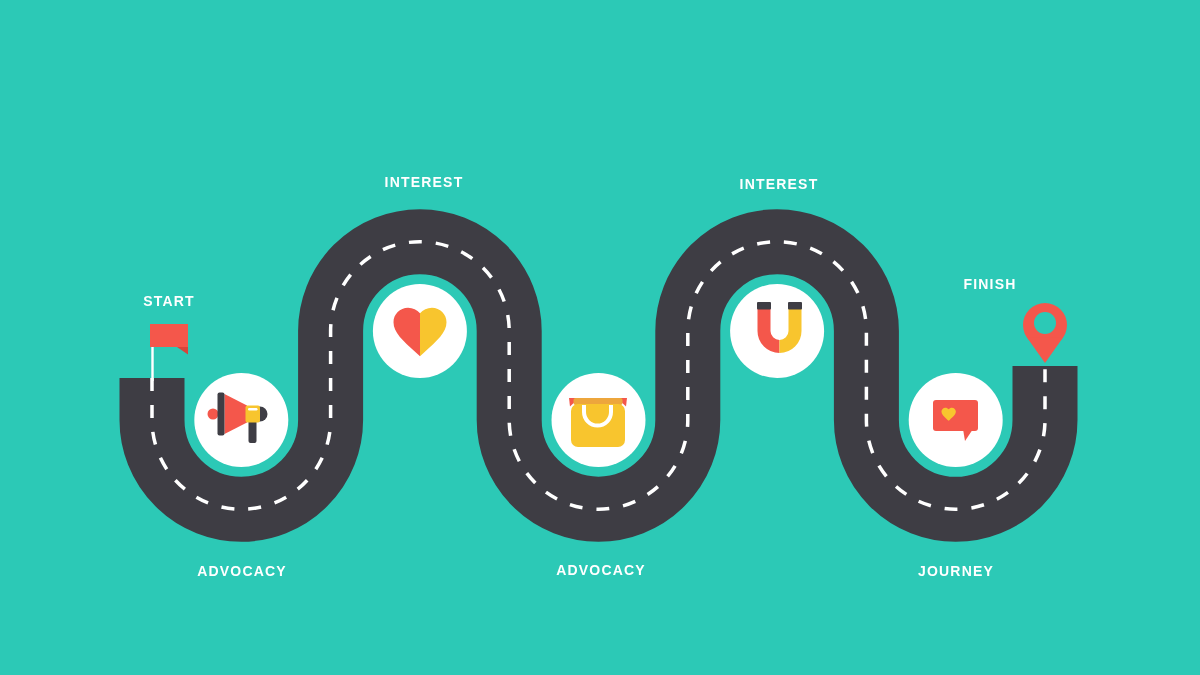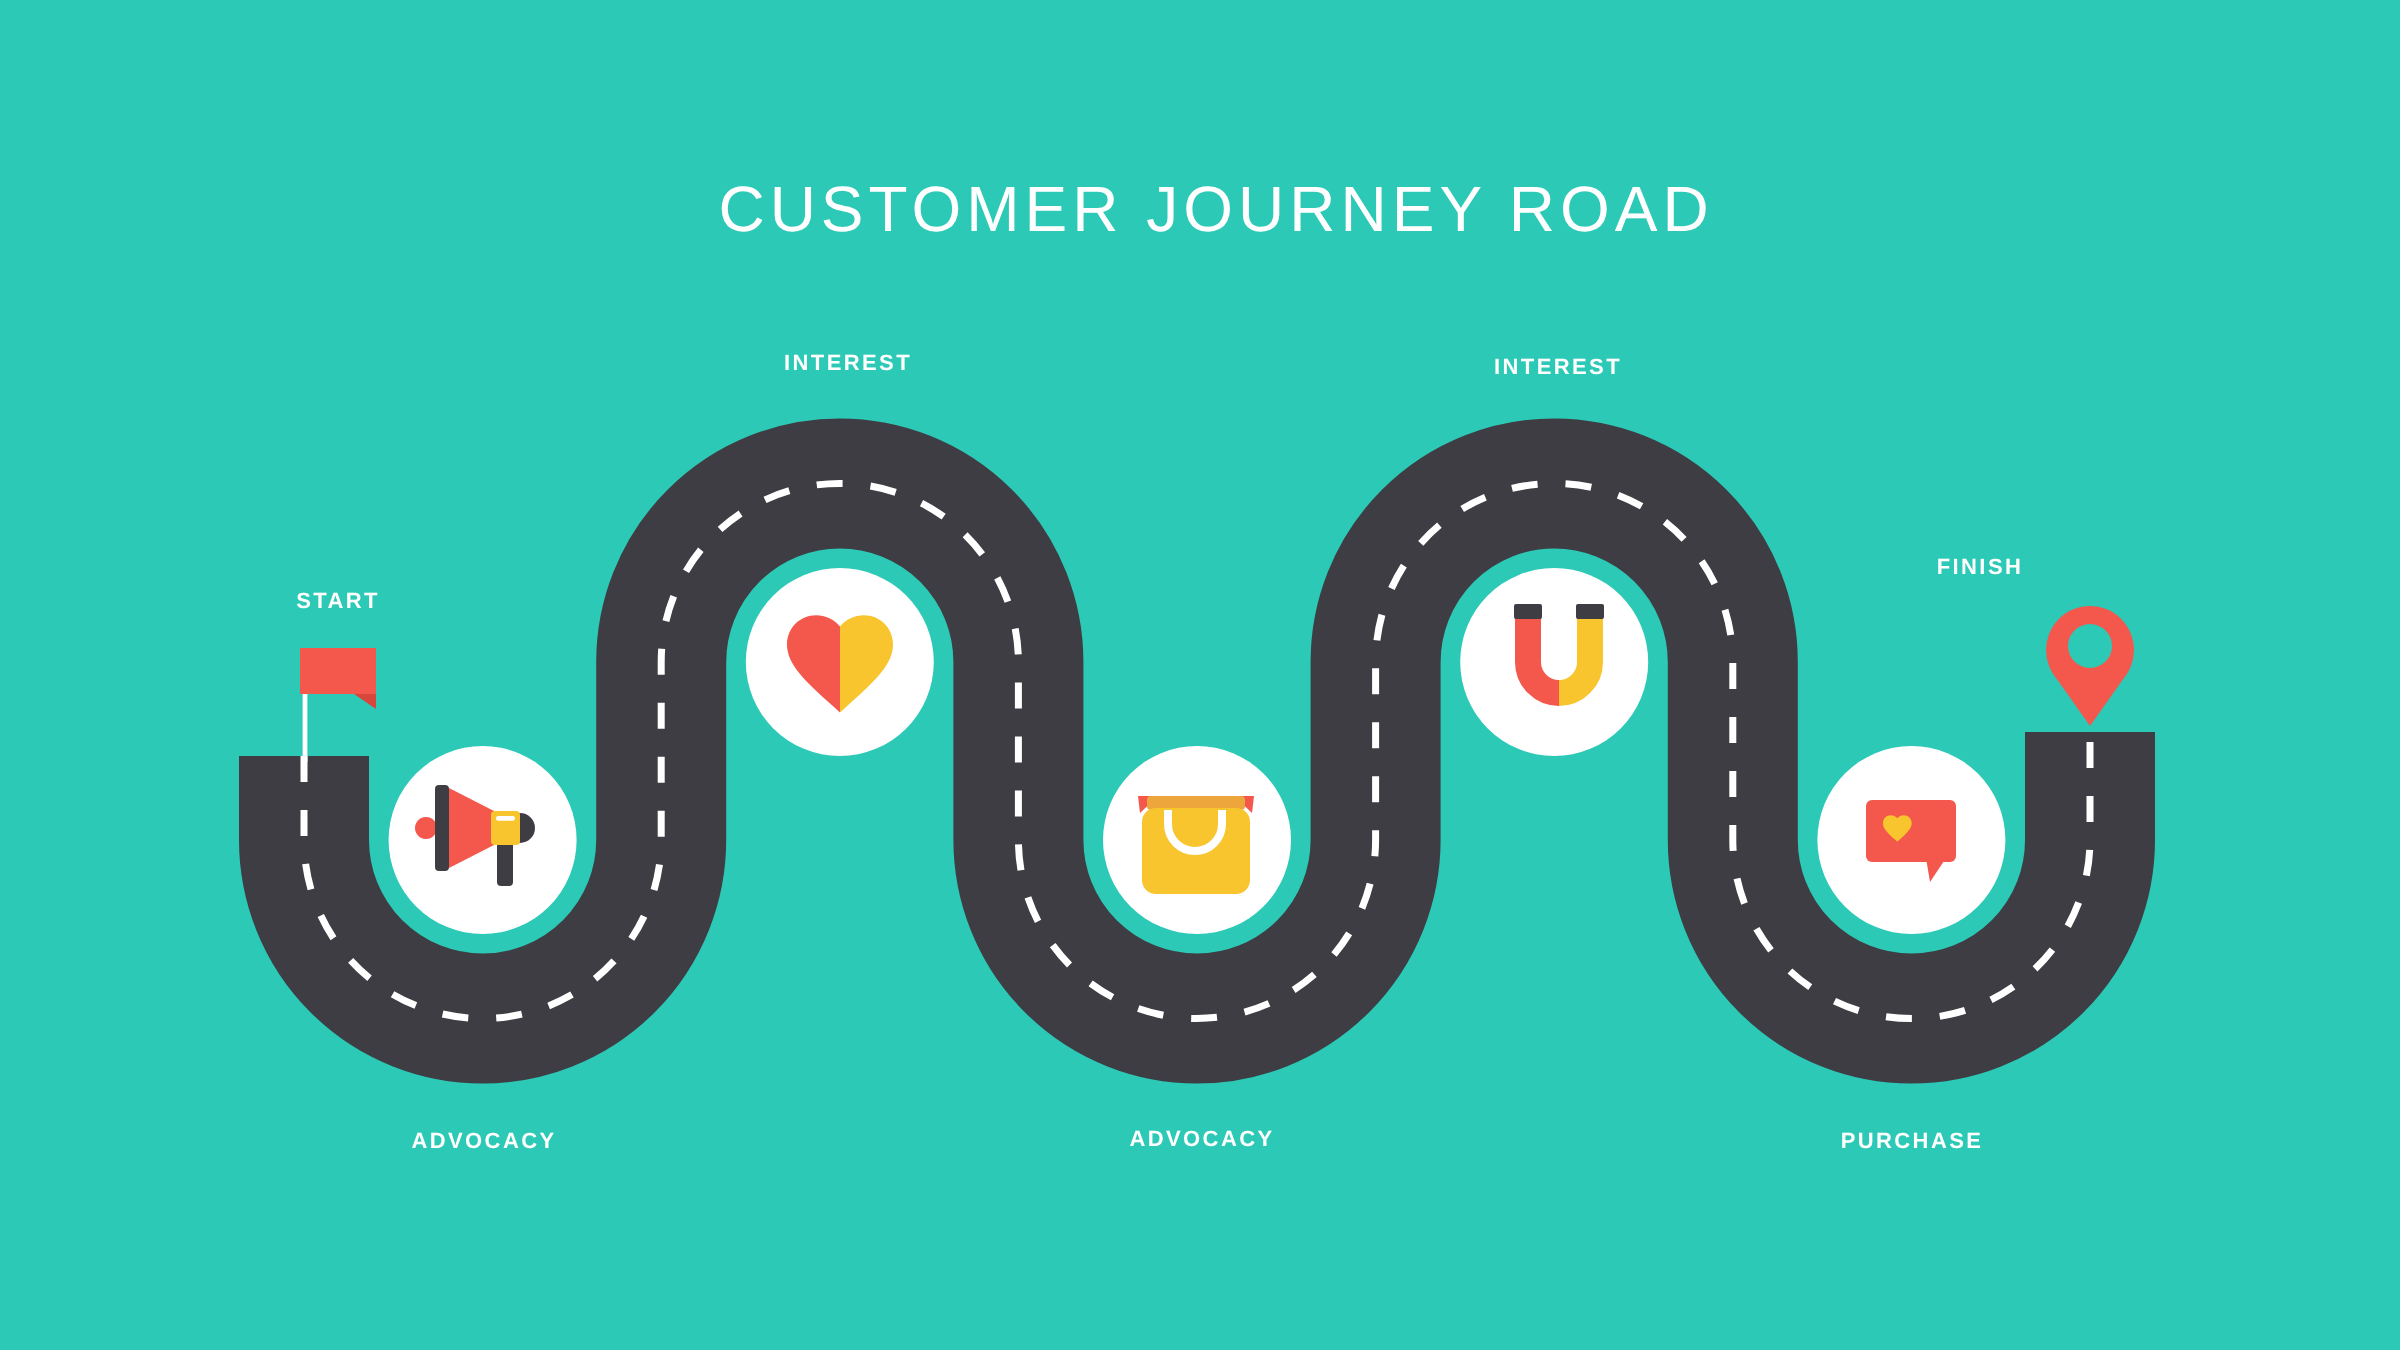--- a/index.html
+++ b/index.html
@@ -13,21 +13,21 @@
     background:var(--background);
     font-family:"Liberation Sans",sans-serif;
   }
   .scene{position:absolute;left:0;top:0;}
   .title{
     position:absolute;left:608px;top:105px;transform:translate(-50%,-50%);
     color:#fff;font-size:32px;font-weight:400;letter-spacing:2.5px;white-space:nowrap;
   }
   .stage-label{
     position:absolute;transform:translate(-50%,-50%);
-    color:#fff;font-size:11px;font-weight:700;letter-spacing:1.2px;white-space:nowrap;
+    color:#fff;font-size:14px;font-weight:700;letter-spacing:1.2px;white-space:nowrap;
   }
   .f-red{fill:var(--accent_red)} .f-reddark{fill:var(--accent_red_dark)}
   .f-yellow{fill:var(--accent_yellow)} .f-orange{fill:var(--accent_orange)}
   .f-dark{fill:var(--road)} .f-white{fill:var(--icon_circle)} .f-bg{fill:var(--background)}
   .s-road{stroke:var(--road);fill:none}
   .s-line{stroke:var(--road_line);fill:none}
   .s-red{stroke:var(--accent_red);fill:none}
   .s-yellow{stroke:var(--accent_yellow);fill:none}
 </style>
 </head>
@@ -106,22 +106,21 @@
       </g>
     </g>
 
     <g>
       <circle class="f-red" cx="1045" cy="325" r="22"></circle>
       <polygon class="f-red" points="1027,337.5 1063,337.5 1045,363"></polygon>
       <circle class="f-bg" cx="1045" cy="323" r="11"></circle>
     </g>
   </svg>
 
-  <div class="title">CUSTOMER JOURNEY ROAD</div>
 
   <div class="stage-label" style="left:169px;top:301px">START</div>
   <div class="stage-label" style="left:242px;top:571px">ADVOCACY</div>
   <div class="stage-label" style="left:424px;top:182px">INTEREST</div>
   <div class="stage-label" style="left:601px;top:570px">ADVOCACY</div>
   <div class="stage-label" style="left:779px;top:184px">INTEREST</div>
-  <div class="stage-label" style="left:956px;top:571px">PURCHASE</div>
+  <div class="stage-label" style="left:956px;top:571px">JOURNEY</div>
   <div class="stage-label" style="left:990px;top:284px">FINISH</div>
 </div>
 
 </body></html>

